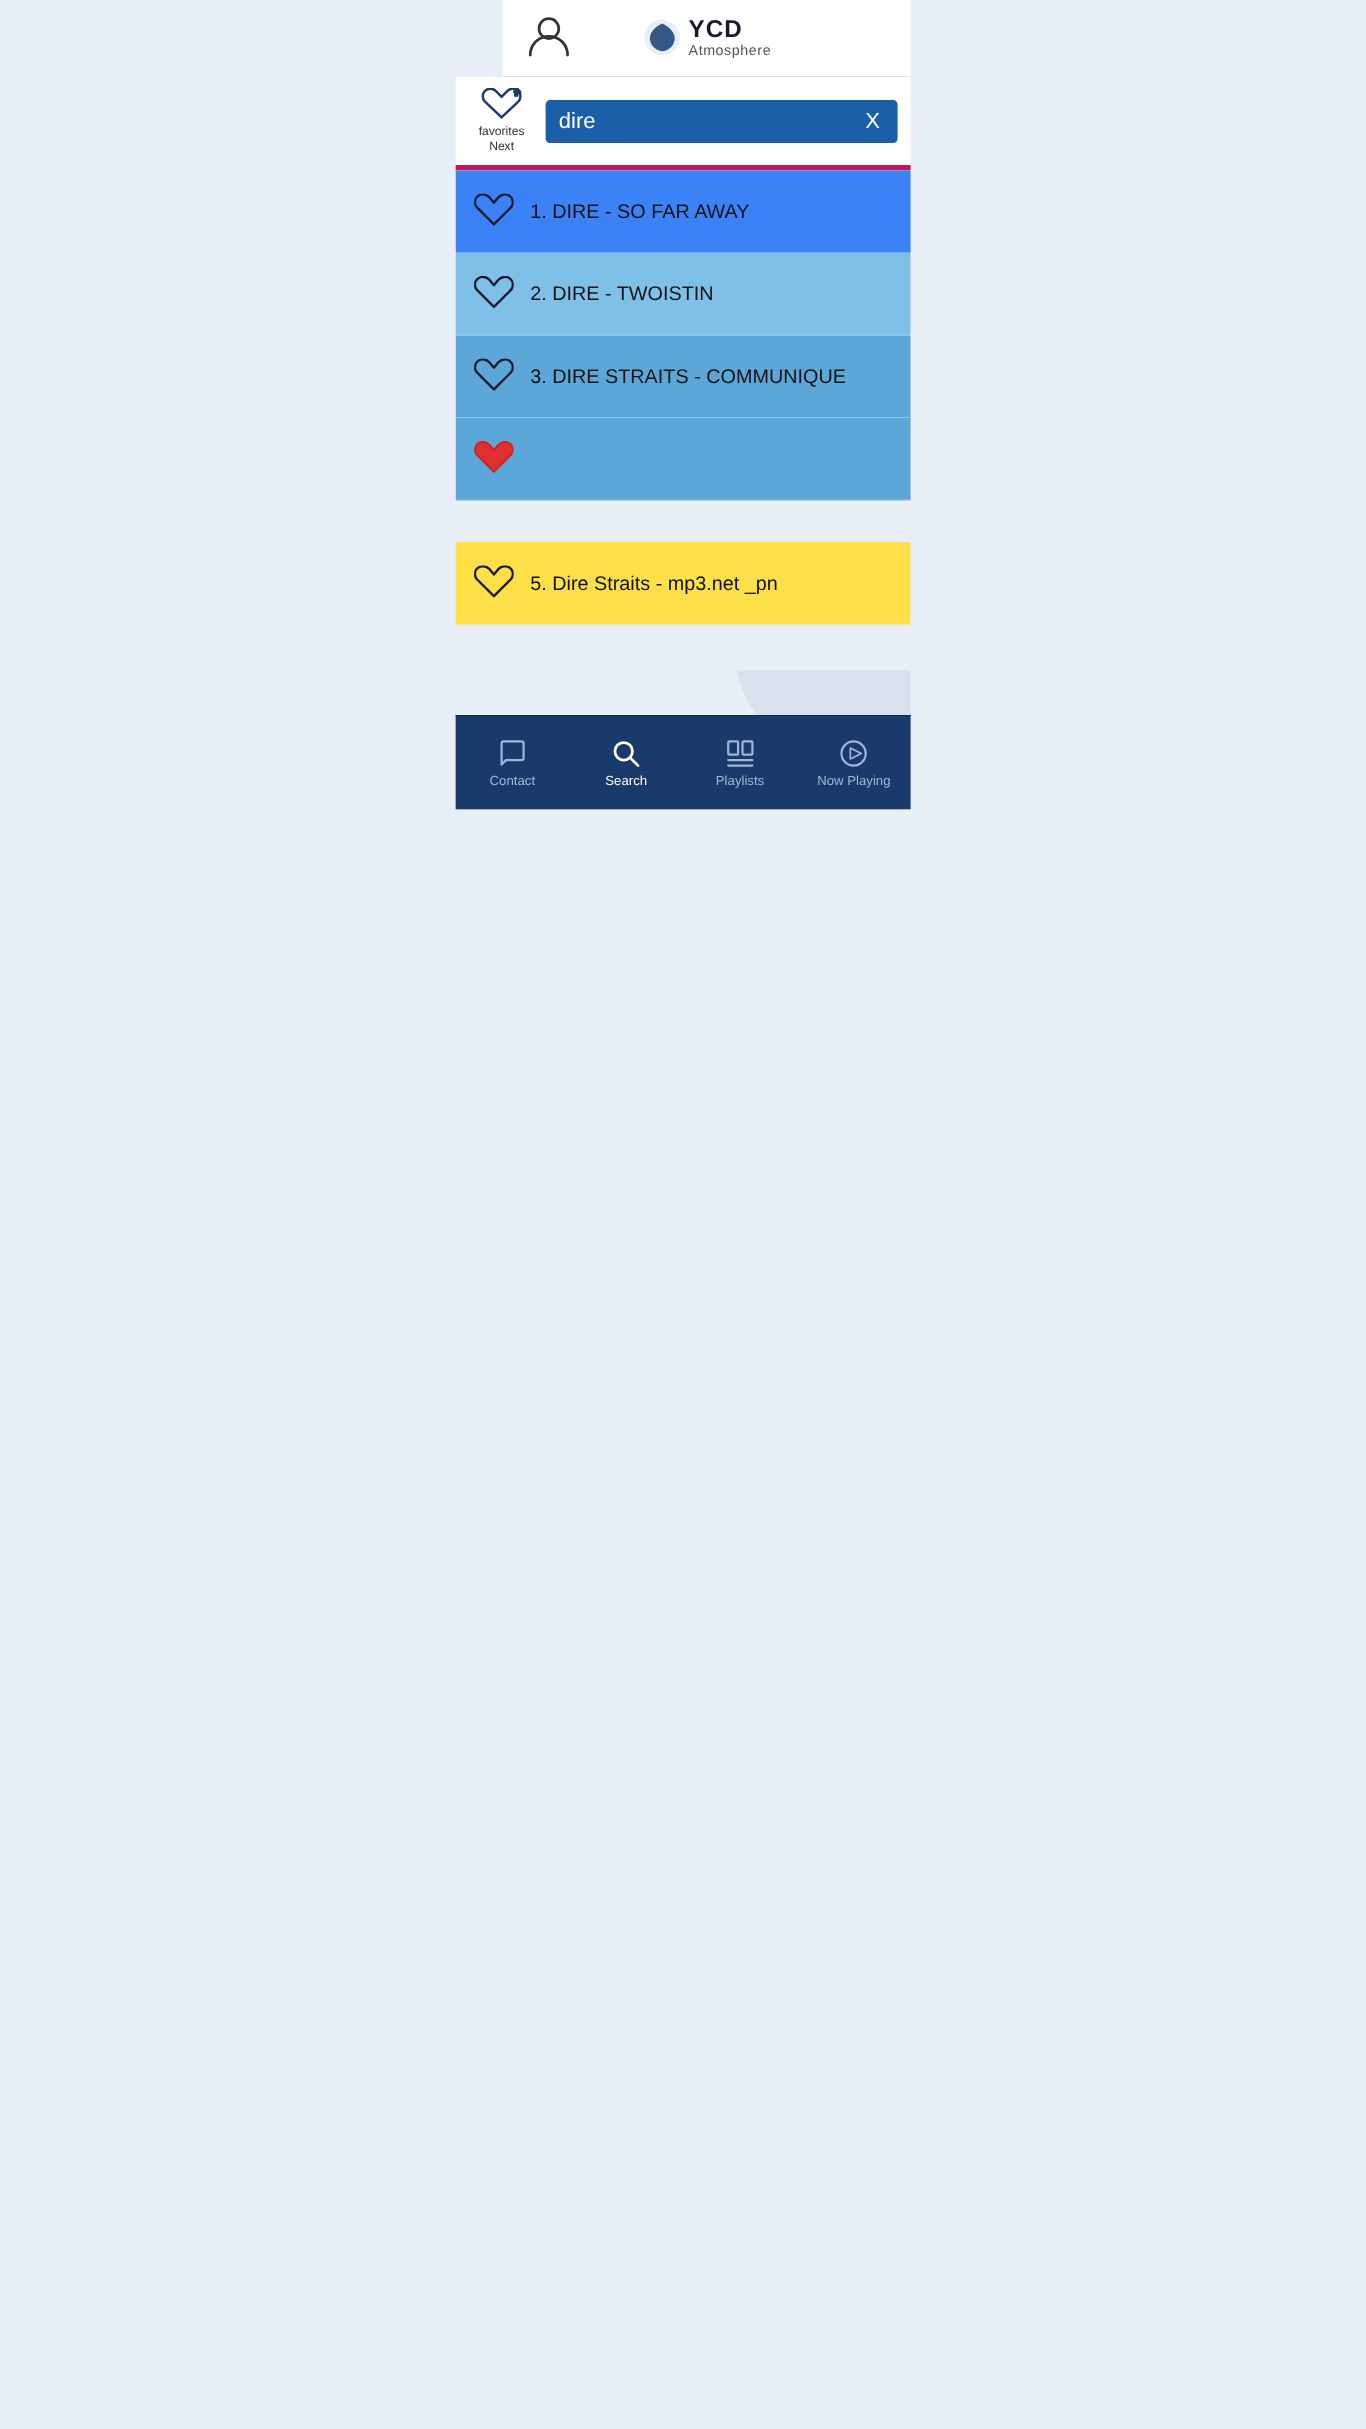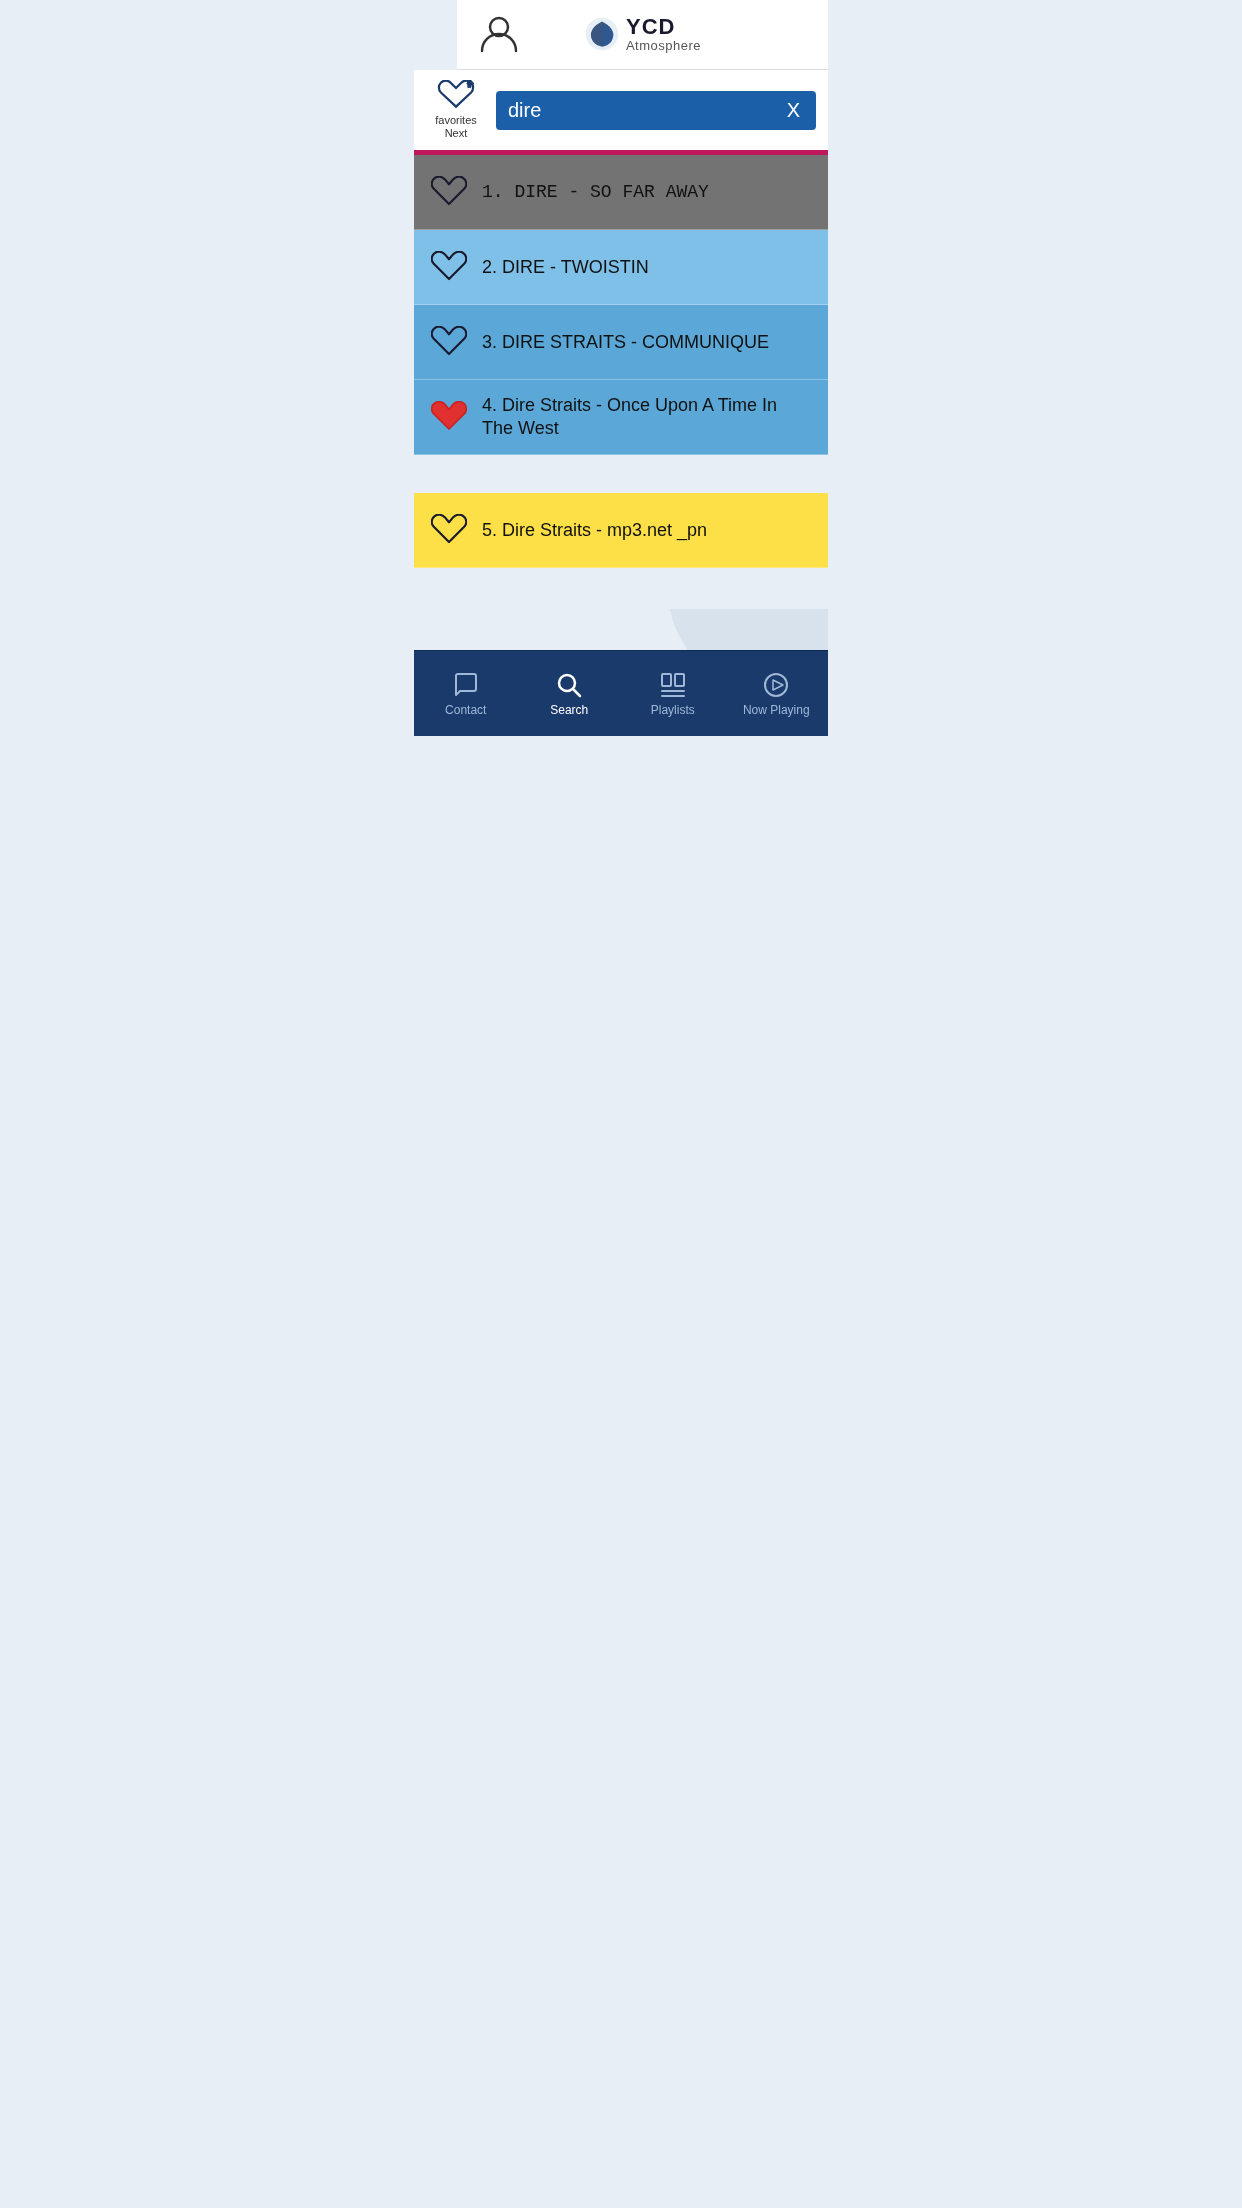--- a/index.html
+++ b/index.html
@@ -283,21 +283,21 @@
     </span>
   </div>
   <div class="search-input-wrap">
     <input class="search-input" type="text" value="dire" style="">
     <span class="clear-btn">X</span>
   </div>
 </div>
 
 <div class="results-list">
 
-  <div class="list-item" style="background:#737373;font-family:Liberation Mono, monospace;">
+  <div class="list-item" style="background:#3b82f6;">
     <div class="heart-icon">
       <svg viewBox="0 0 42 36" fill="none" xmlns="http://www.w3.org/2000/svg">
         <path d="M21 32 L3 14 C0 11 0 5 4 2 C8 -1 13 0 16 3 L21 9 L26 3 C29 0 34 -1 38 2 C42 5 42 11 39 14 Z" stroke="#1a1a2e" stroke-width="2.5" fill="none" stroke-linejoin="round"></path>
       </svg>
     </div>
     <span class="track-title">1. DIRE - SO FAR AWAY</span>
   </div>
 
   <div class="list-item" style="background:#7ec0e8;">
     <div class="heart-icon">
@@ -316,21 +316,20 @@
     </div>
     <span class="track-title">3. DIRE STRAITS - COMMUNIQUE</span>
   </div>
 
   <div class="list-item favorited" style="background:#5ba8d8;">
     <div class="heart-icon">
       <svg viewBox="0 0 42 36" fill="none" xmlns="http://www.w3.org/2000/svg">
         <path d="M21 32 L3 14 C0 11 0 5 4 2 C8 -1 13 0 16 3 L21 9 L26 3 C29 0 34 -1 38 2 C42 5 42 11 39 14 Z" stroke="#cc2222" stroke-width="2" fill="#e03030" stroke-linejoin="round"></path>
       </svg>
     </div>
-    <span class="track-title">4. Dire Straits - Once Upon A Time In The West</span>
   </div>
 
   <div class="list-item" style="background:#fde047;margin-top:38px;">
     <div class="heart-icon">
       <svg viewBox="0 0 42 36" fill="none" xmlns="http://www.w3.org/2000/svg">
         <path d="M21 32 L3 14 C0 11 0 5 4 2 C8 -1 13 0 16 3 L21 9 L26 3 C29 0 34 -1 38 2 C42 5 42 11 39 14 Z" stroke="#1a1a2e" stroke-width="2.5" fill="none" stroke-linejoin="round"></path>
       </svg>
     </div>
     <span class="track-title">5. Dire Straits - mp3.net _pn</span>
   </div>

